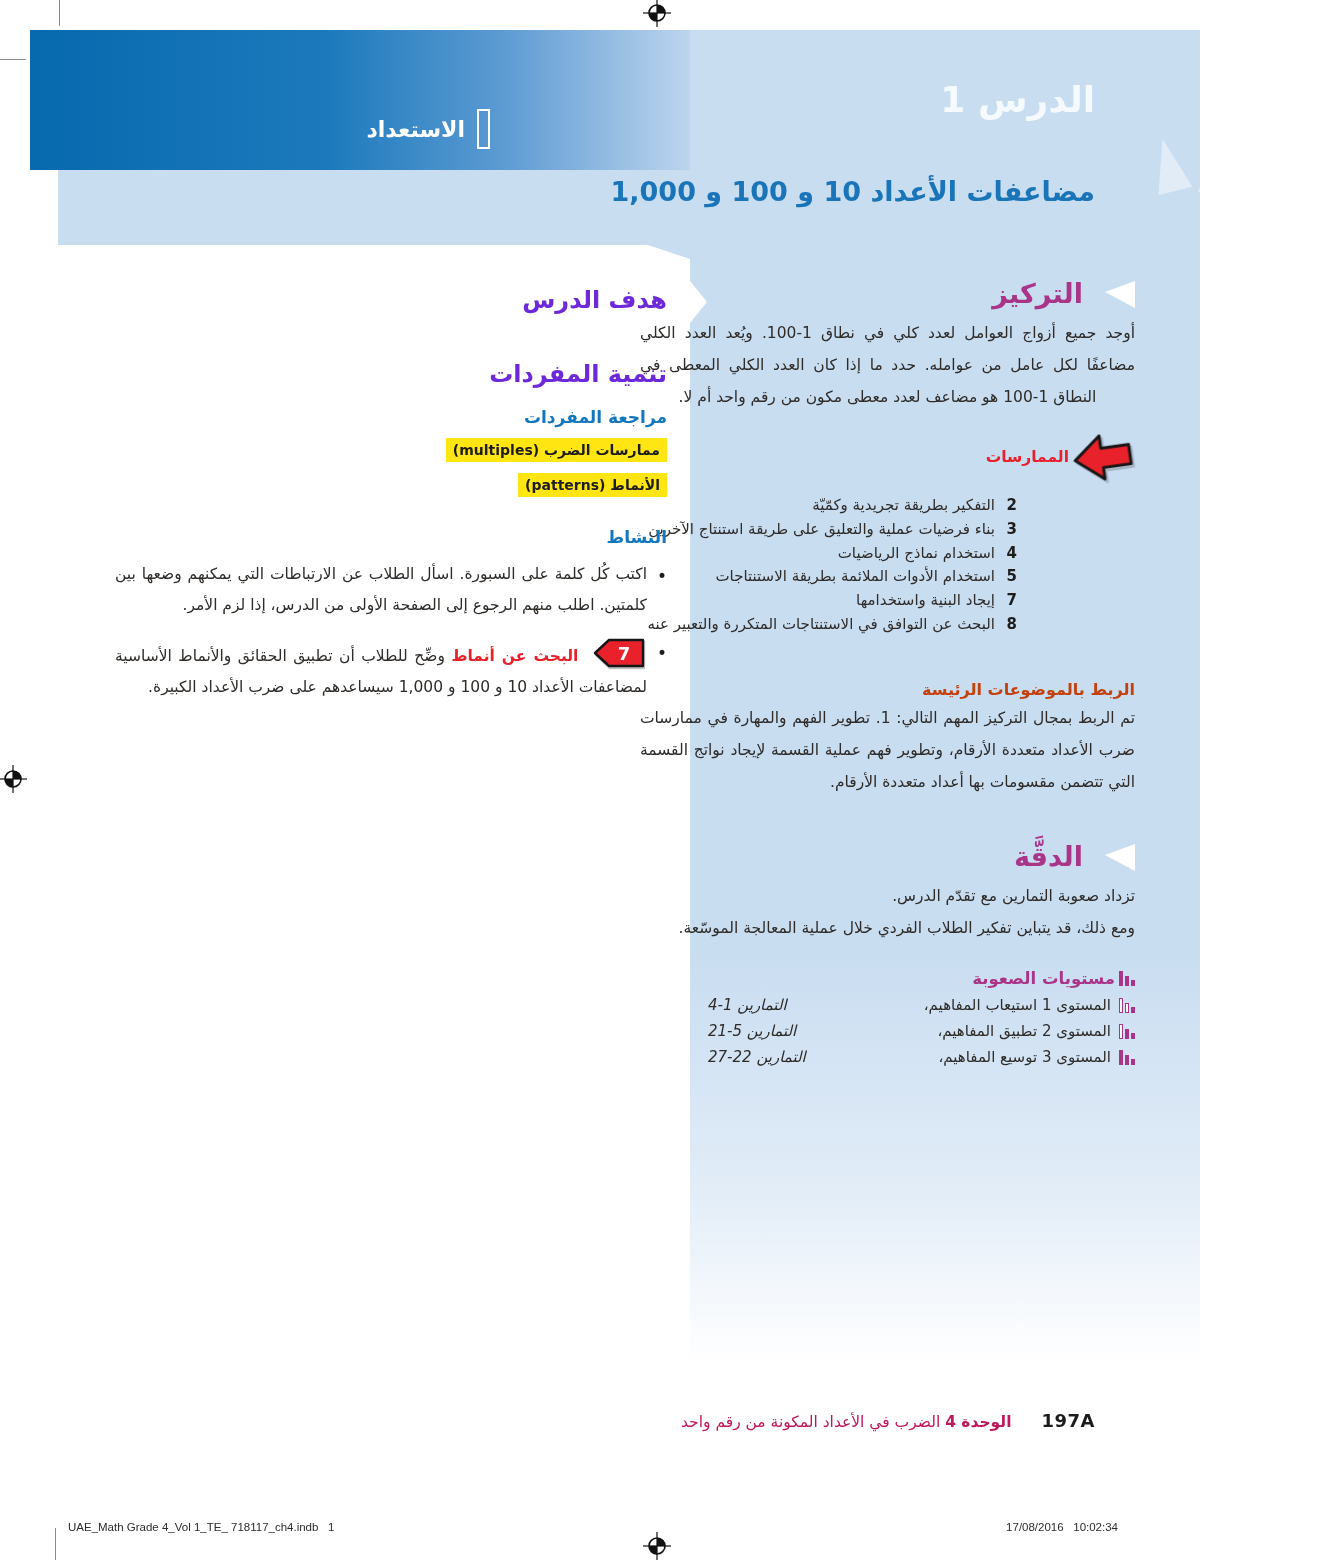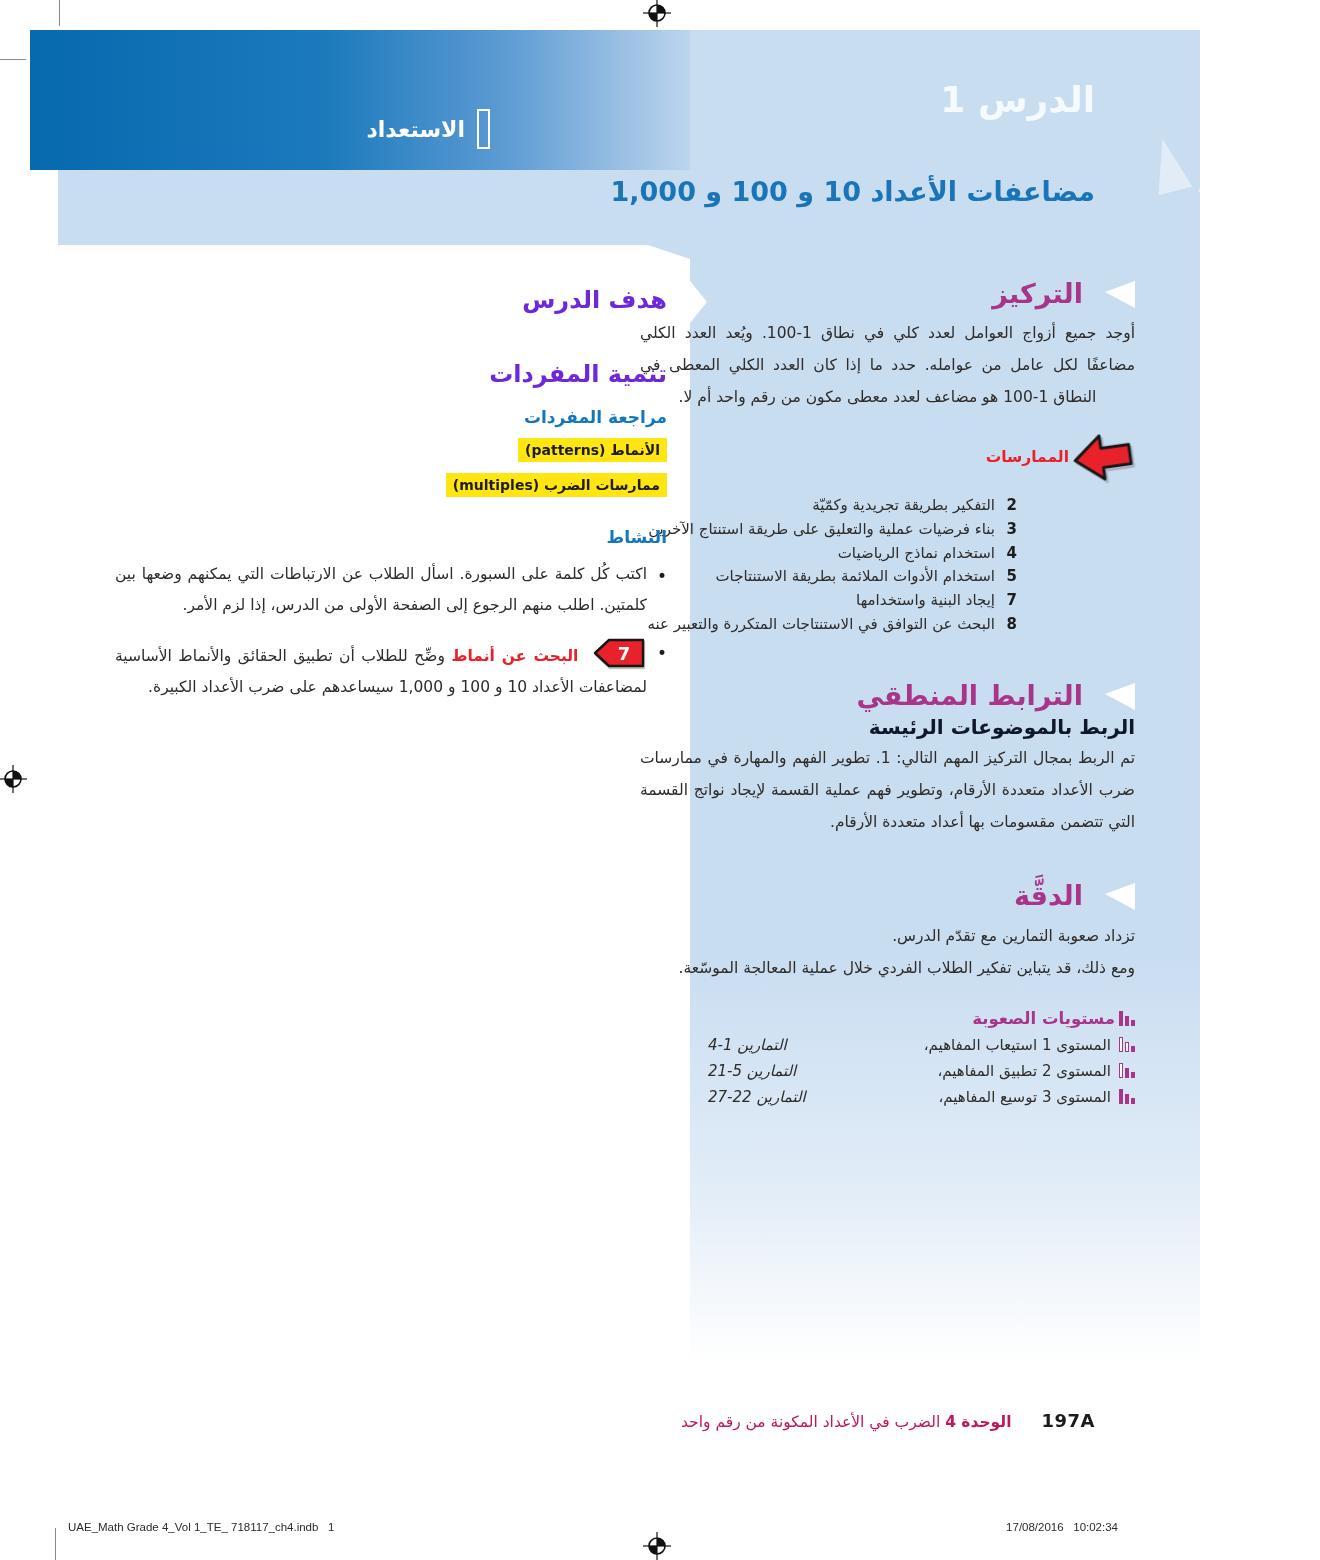--- a/index.html
+++ b/index.html
@@ -43,21 +43,21 @@
   .body-text{font-size:15.5px;line-height:2.06;color:#2e2b28;text-align:justify;}
   .focus-body{margin-top:8px;text-align-last:center;}
   .practices{margin-top:14px;}
   .practices-head{display:flex;align-items:center;gap:4px;}
   .practices-arrow{transform:rotate(-8deg);filter:drop-shadow(2px 3px 0 rgba(60,60,60,.25));flex:0 0 auto;}
   .practices-label{color:#e8212a;font-weight:bold;font-size:15.5px;margin-right:-4px;}
   .practice-list{margin:8px 118px 0 0;}
   .practice-item{display:flex;gap:9px;font-size:15px;line-height:1.58;}
   .practice-num{font-weight:bold;color:#1d1d1d;min-width:13px;}
   .coherence{margin-top:44px;}
-  .sub-head{font-size:20px;font-weight:bold;color:#0f172a;margin-top:2px;}
+  .sub-head{font-size:16px;font-weight:bold;color:#c2410c;margin-top:2px;}
   .coherence-body{margin-top:4px;}
   .rigor{margin-top:42px;}
   .rigor-body{margin-top:8px;}
   .rigor-line{font-size:15.5px;line-height:2.06;}
   .difficulty{margin-top:24px;}
   .difficulty-head{display:flex;align-items:center;gap:4px;font-size:16.5px;font-weight:bold;color:#a93589;}
   .bars{display:inline-flex;align-items:flex-end;gap:2px;direction:ltr;flex:0 0 auto;}
   .bars i{display:block;width:4px;background:#a93589;}
   .bars .b1{height:15px;} .bars .b2{height:10px;} .bars .b3{height:6px;}
   .bars i.off{background:#ffffff;border:1px solid #a93589;box-sizing:border-box;}
@@ -183,24 +183,20 @@
           <span>إيجاد البنية واستخدامها</span>
         </div>
         <div class="practice-item">
           <span class="practice-num">8</span>
           <span>البحث عن التوافق في الاستنتاجات المتكررة والتعبير عنه</span>
         </div>
       </div>
     </div>
 
     <div class="coherence">
-      <div class="sec-title">
-        <span class="wedge"></span>
-        <span>الترابط المنطقي</span>
-      </div>
       <div class="sub-head">الربط بالموضوعات الرئيسة</div>
       <div class="body-text coherence-body">تم الربط بمجال التركيز المهم التالي: 1. تطوير الفهم والمهارة في ممارسات ضرب الأعداد متعددة الأرقام، وتطوير فهم عملية القسمة لإيجاد نواتج القسمة التي تتضمن مقسومات بها أعداد متعددة الأرقام.</div>
     </div>
 
     <div class="rigor">
       <div class="sec-title">
         <span class="wedge"></span>
         <span>الدقَّة</span>
       </div>
       <div class="rigor-body">
@@ -248,24 +244,24 @@
     </div>
   </div>
 
   <div class="left-col">
 
     <div class="blue-title">هدف الدرس</div>
 
     <div class="blue-title vocab-title">تنمية المفردات</div>
     <div class="vocab-sub">مراجعة المفردات</div>
     <div class="term-line">
+      <span class="term">ممارسات الضرب (multiples)</span>
+    </div>
+    <div class="term-line">
       <span class="term">الأنماط (patterns)</span>
-    </div>
-    <div class="term-line">
-      <span class="term">ممارسات الضرب (multiples)</span>
     </div>
 
     <div class="activity-title">النشاط</div>
     <div class="bullets">
       <div class="bullet">
         <span class="bullet-marker">•</span>
         <span class="bullet-text">اكتب كُل كلمة على السبورة. اسأل الطلاب عن الارتباطات التي يمكنهم وضعها بين كلمتين. اطلب منهم الرجوع إلى الصفحة الأولى من الدرس، إذا لزم الأمر.</span>
       </div>
       <div class="bullet">
         <span class="bullet-marker">•</span>

